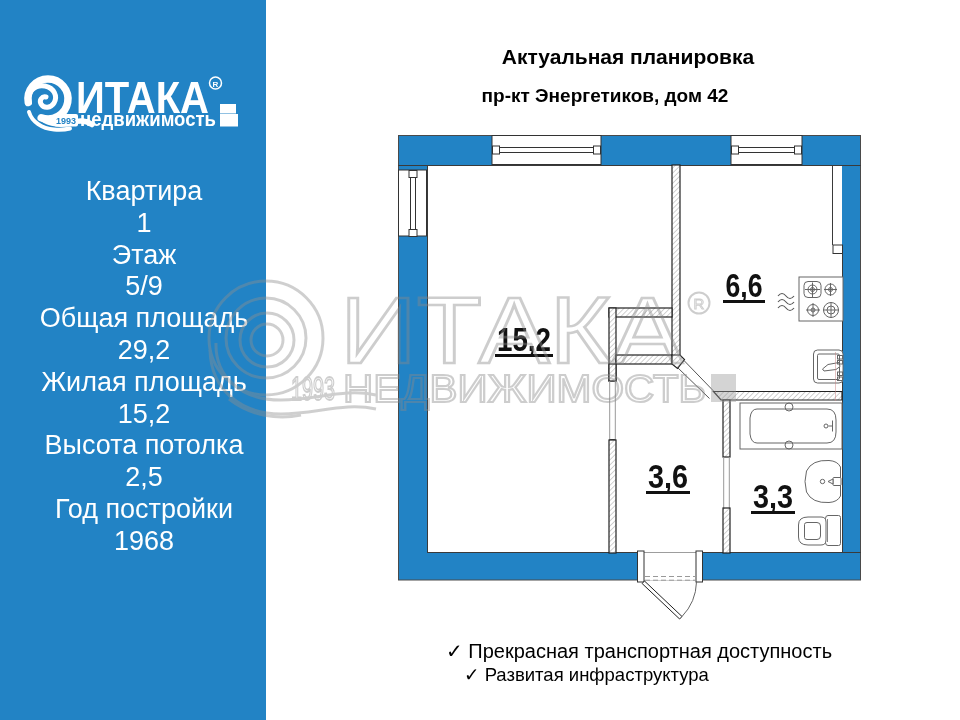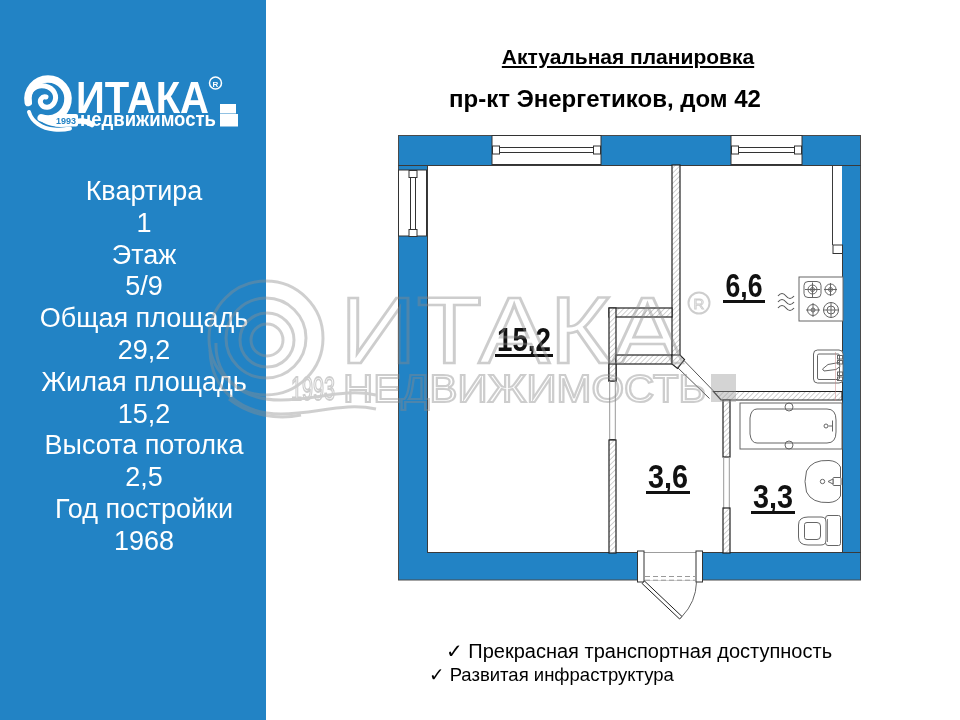--- a/index.html
+++ b/index.html
@@ -33,23 +33,23 @@
 
   <text x="80" y="126" font-size="20" font-weight="bold" fill="#ffffff" textLength="136" lengthAdjust="spacingAndGlyphs">недвижимость</text>
 
   <rect x="220" y="114" width="18" height="12.5" fill="#ffffff"></rect>
 </svg>
 
 <div class="abs" style="left:0;top:176px;width:288px;text-align:center;color:#ffffff;font-size:27px;line-height:31.8px;">
 Квартира<br>1<br>Этаж<br>5/9<br>Общая площадь<br>29,2<br>Жилая площадь<br>15,2<br>Высота потолка<br>2,5<br>Год постройки<br>1968
 </div>
 
-<div class="abs" style="left:300px;top:45px;width:628px;text-align:center;font-size:21px;font-weight:bold;color:#000;"><span style="text-decoration:underline;margin-left:28px;">Актуальная планировка</span></div>
-
-<div class="abs" style="left:300px;top:85px;width:610px;text-align:center;font-size:24px;font-weight:bold;color:#000;">пр-кт Энергетиков, дом 42</div>
+<div class="abs" style="left:300px;top:45px;width:628px;text-align:center;font-size:21px;font-weight:bold;color:#000;"><span style="margin-left:28px;">Актуальная планировка</span></div>
+
+<div class="abs" style="left:300px;top:85px;width:610px;text-align:center;font-size:19px;font-weight:bold;color:#000;">пр-кт Энергетиков, дом 42</div>
 
 <svg class="abs" style="left:0;top:0;" width="960" height="720" viewBox="0 0 960 720">
   <defs>
     <pattern id="hatch" width="3.6" height="3.6" patternUnits="userSpaceOnUse" patternTransform="rotate(45)">
       <rect width="3.6" height="3.6" fill="#ffffff"></rect>
       <line x1="0" y1="0" x2="0" y2="3.6" stroke="#9a9a9a" stroke-width="0.9"></line>
     </pattern>
   </defs>
 
   <rect x="398" y="135" width="463" height="30" fill="#2283c5"></rect>
@@ -261,13 +261,13 @@
     <text x="291" y="400" font-size="33" fill="none" stroke="#8a8a8a" stroke-width="1.8" textLength="44" lengthAdjust="spacingAndGlyphs">1993</text>
 
     <text x="343" y="402" font-size="39" fill="none" stroke="#8a8a8a" stroke-width="2.1" textLength="363" lengthAdjust="spacingAndGlyphs">НЕДВИЖИМОСТЬ</text>
 
     <rect x="711" y="374" width="25" height="28" fill="#9a9a9a"></rect>
   </svg>
 </div>
 
 <div class="abs" style="left:446px;top:639px;font-size:20px;color:#000;">✓ Прекрасная транспортная доступность</div>
 
-<div class="abs" style="left:429px;top:664px;font-size:18.5px;color:#000;">✓ Развитая инфраструктура</div>
+<div class="abs" style="left:464px;top:664px;font-size:18.5px;color:#000;">✓ Развитая инфраструктура</div>
 
 </body></html>

